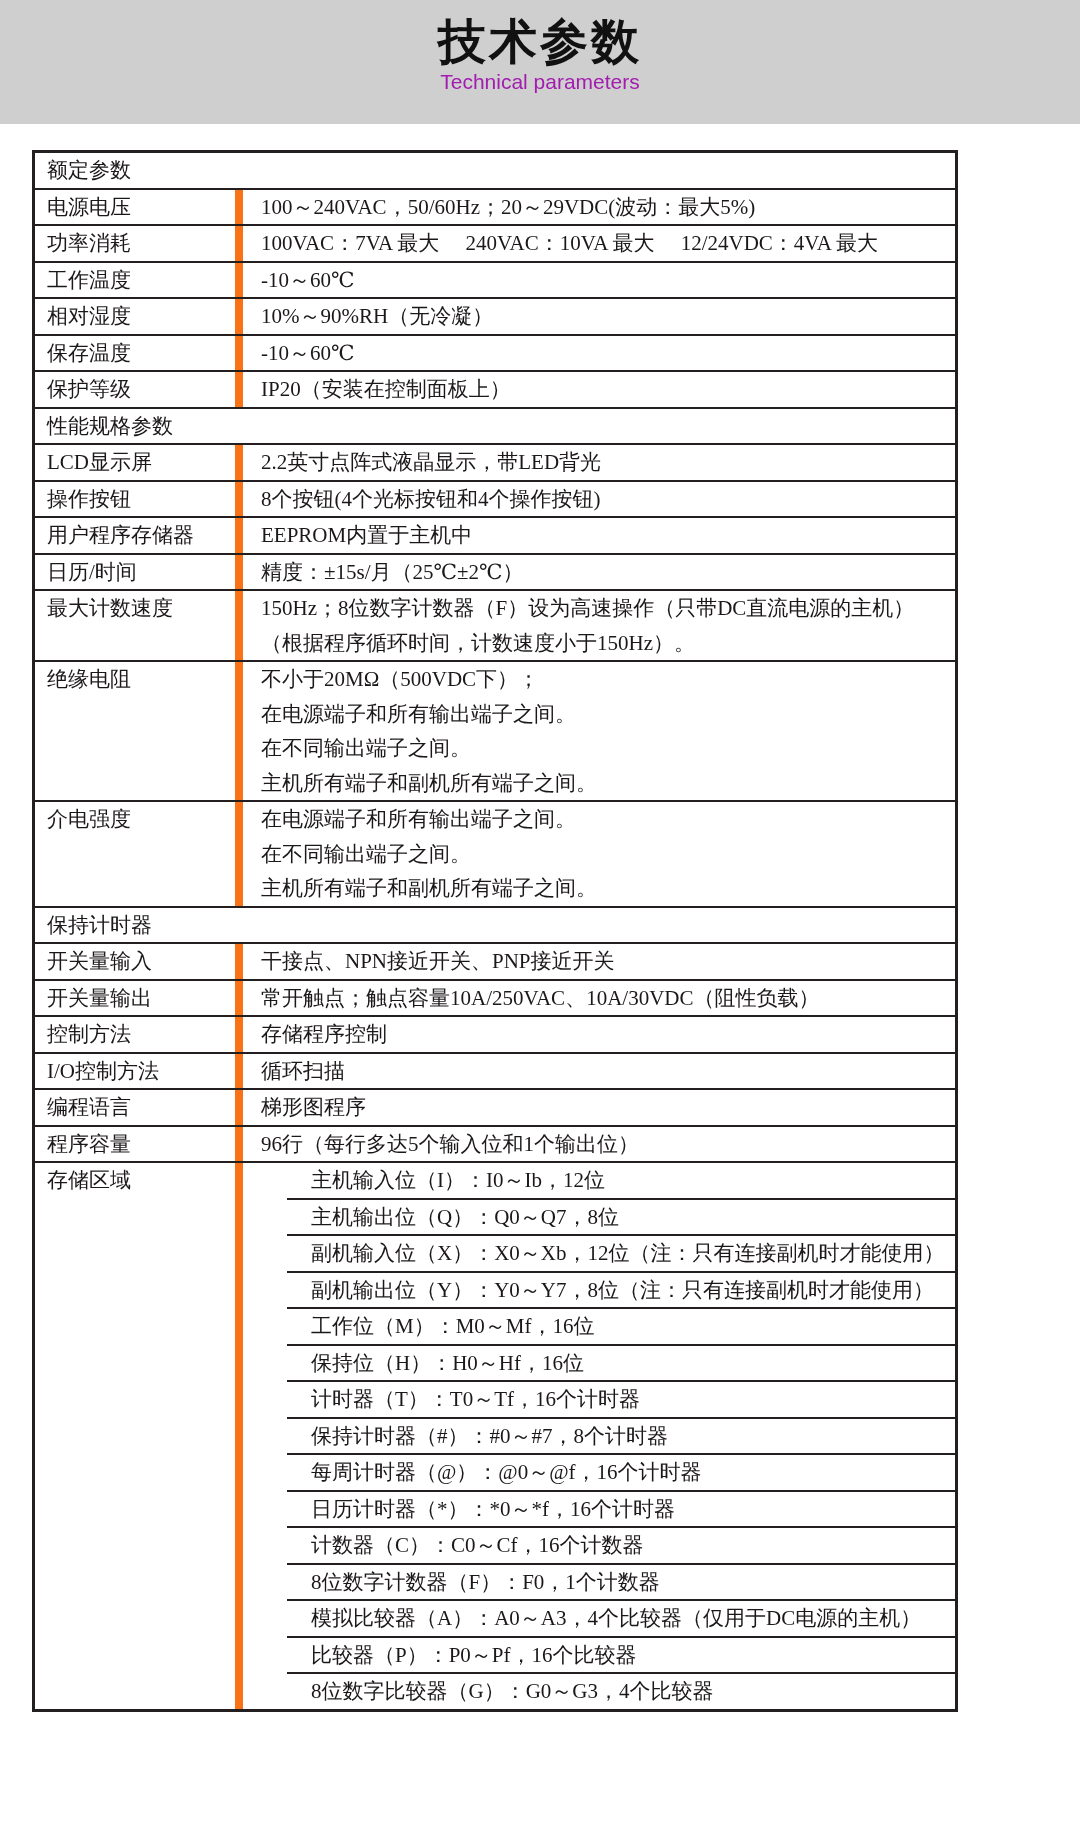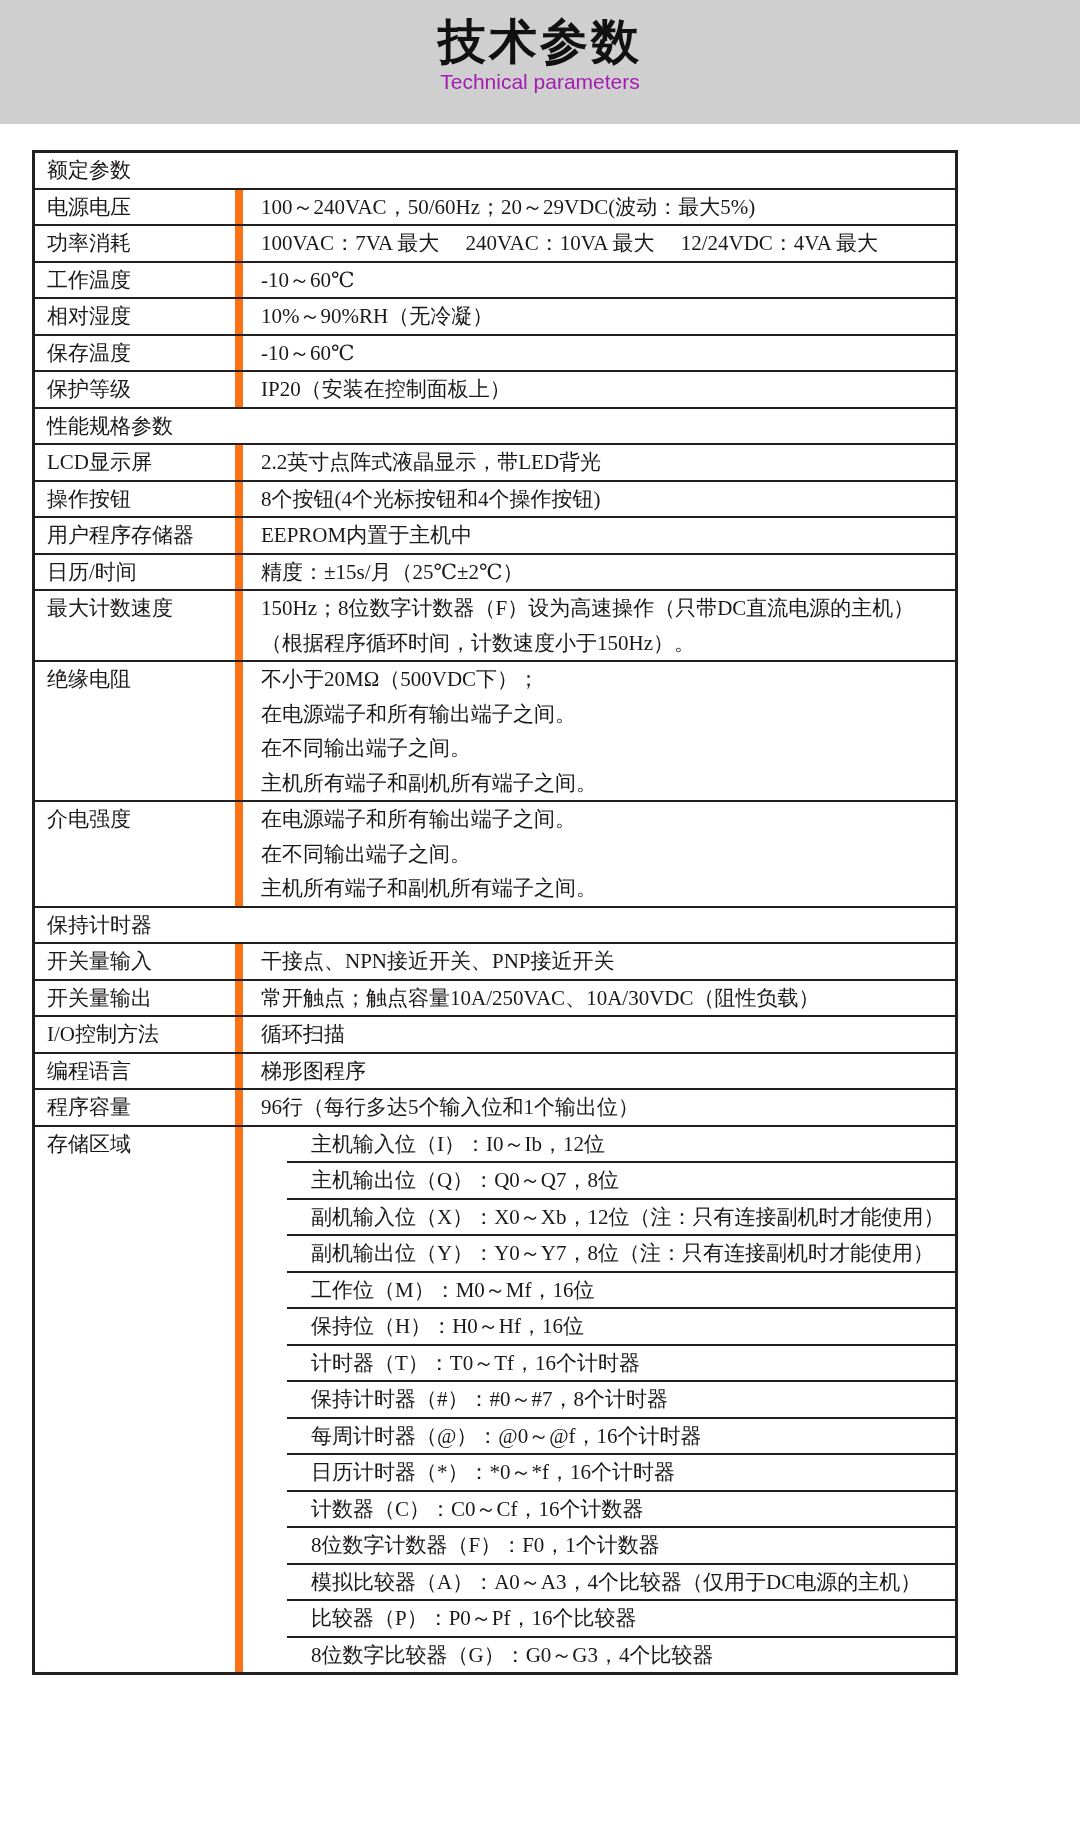--- a/index.html
+++ b/index.html
@@ -176,20 +176,26 @@
     <div class="row param-row">
       <div class="label-cell">开关量输入</div>
       <div class="value-cell">
         <div class="line">干接点、NPN接近开关、PNP接近开关</div>
       </div>
     </div>
     <div class="row param-row">
       <div class="label-cell">开关量输出</div>
       <div class="value-cell">
         <div class="line">常开触点；触点容量10A/250VAC、10A/30VDC（阻性负载）</div>
+      </div>
+    </div>
+    <div class="row param-row">
+      <div class="label-cell">控制方法</div>
+      <div class="value-cell">
+        <div class="line">存储程序控制</div>
       </div>
     </div>
     <div class="row param-row">
       <div class="label-cell">I/O控制方法</div>
       <div class="value-cell">
         <div class="line">循环扫描</div>
       </div>
     </div>
     <div class="row param-row">
       <div class="label-cell">编程语言</div>

